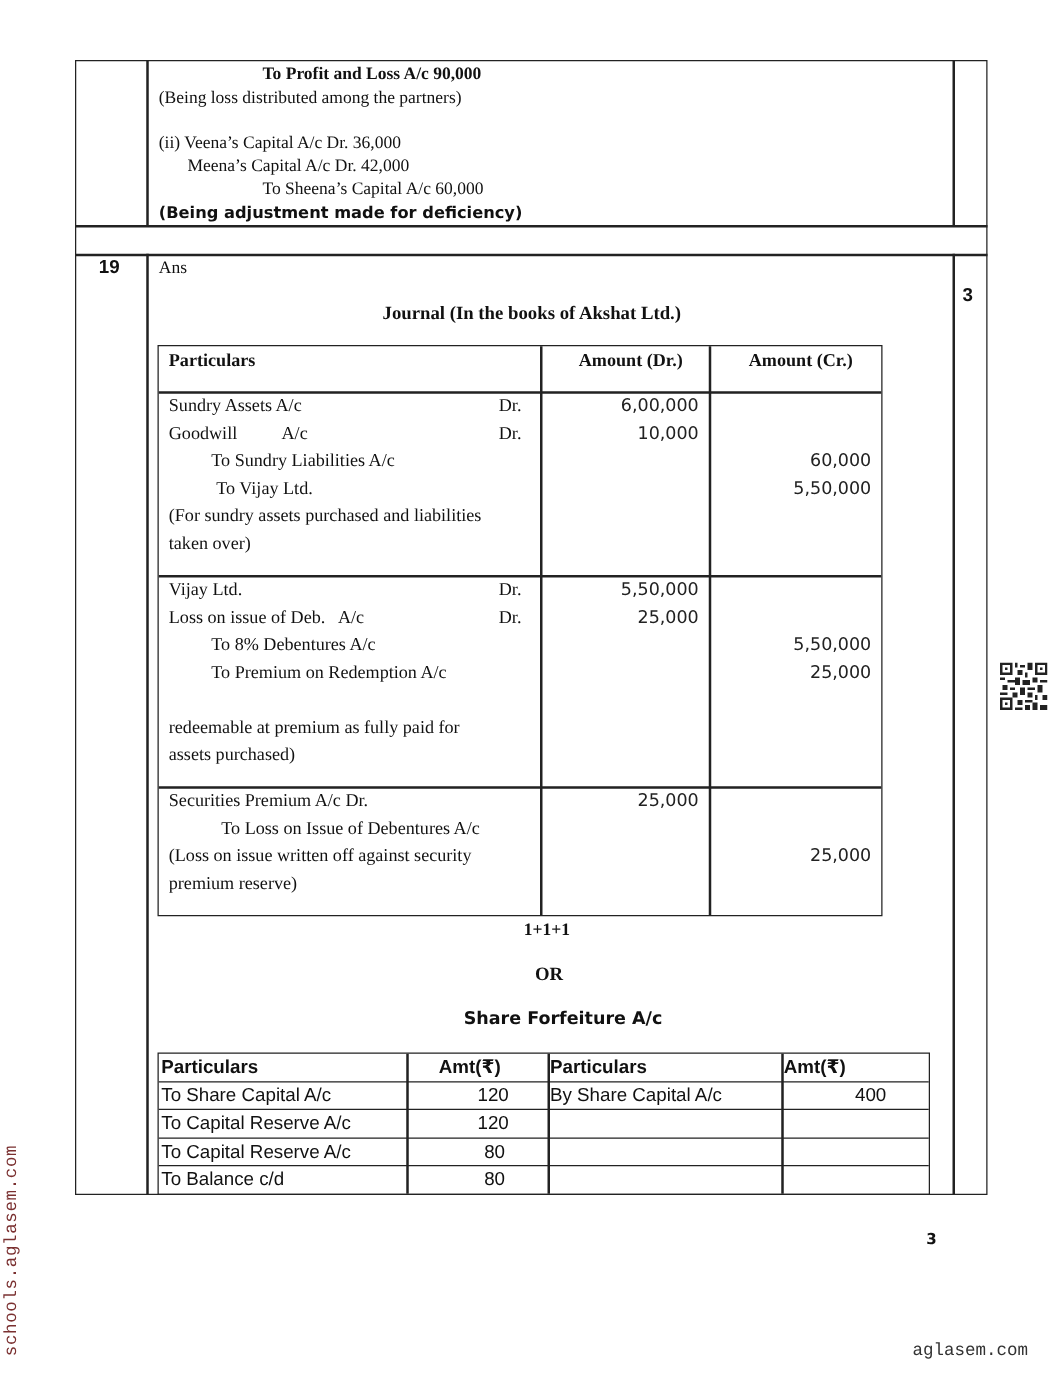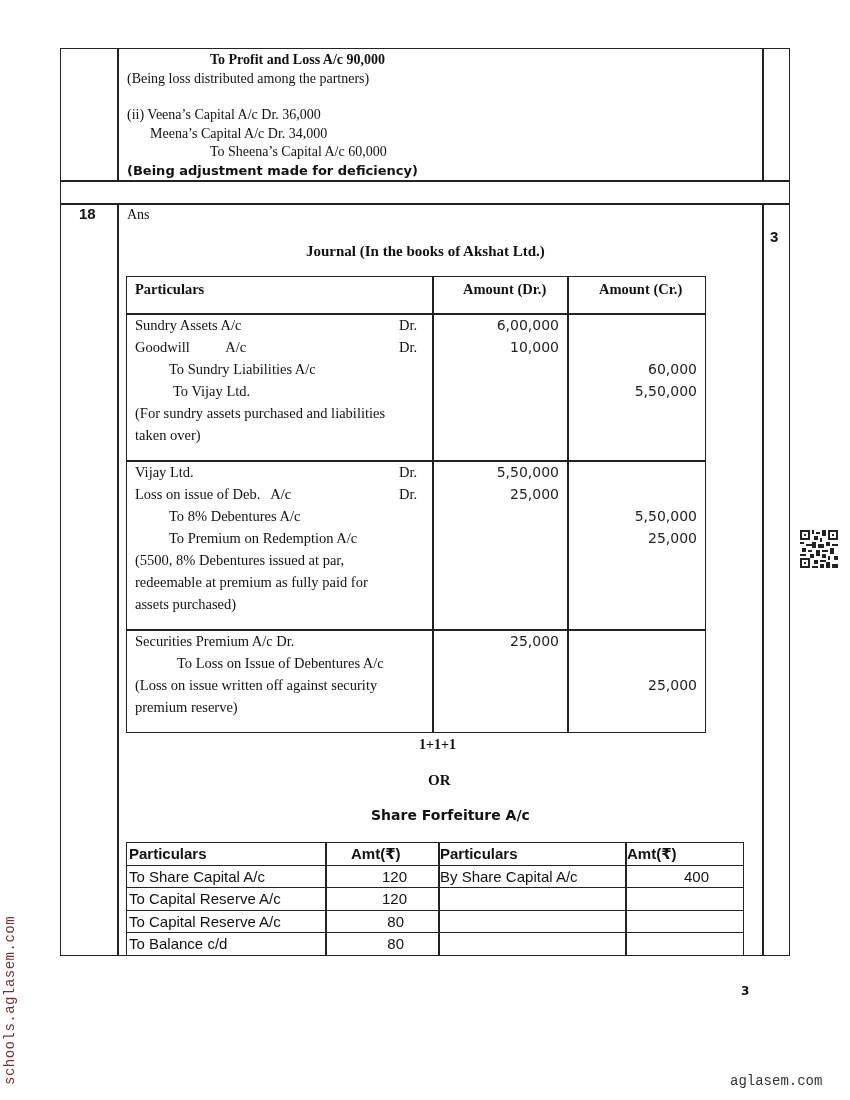--- a/index.html
+++ b/index.html
@@ -42,25 +42,25 @@
 <div class="line" style="left:117px; top:48px; width:1.5px; height:132px;"></div>
 <div class="line" style="left:762px; top:48px; width:1.5px; height:132px;"></div>
 <div class="line" style="left:60px; top:180px; width:730px; height:1.5px;"></div>
 <div class="line" style="left:60px; top:203px; width:730px; height:1.5px;"></div>
 <div class="line" style="left:117px; top:203px; width:1.5px; height:753px;"></div>
 <div class="line" style="left:762px; top:203px; width:1.5px; height:753px;"></div>
 
 <div class="txt serif" style="left:210px; top:51px;font-weight:bold;">To Profit and Loss A/c 90,000</div>
 <div class="txt serif" style="left:127px; top:70px;">(Being loss distributed among the partners)</div>
 <div class="txt serif" style="left:127px; top:106px;">(ii) Veena’s Capital A/c Dr. 36,000</div>
-<div class="txt serif" style="left:150px; top:125px;">Meena’s Capital A/c Dr. 34,000</div>
+<div class="txt serif" style="left:150px; top:125px;">Meena’s Capital A/c Dr. 42,000</div>
 <div class="txt serif" style="left:210px; top:143px;">To Sheena’s Capital A/c 60,000</div>
 <div class="txt cal txt-b" style="left:127px; top:162px; font-size:13px;">(Being adjustment made for deficiency)</div>
 
-<div class="txt sans txt-b" style="left:79px; top:205px; font-size:15px;">18</div>
+<div class="txt sans txt-b" style="left:79px; top:205px; font-size:15px;">19</div>
 <div class="txt serif" style="left:127px; top:206px;">Ans</div>
 <div class="txt sans txt-b" style="left:770px; top:228px; font-size:15px;">3</div>
 
 <div class="txt serif txt-b" style="left:306px; top:242px; font-size:15px;">Journal (In the books of Akshat Ltd.)</div>
 
 <div class="jt">
   <div class="jt-vline" style="left:305px;"></div>
   <div class="jt-vline" style="left:440px;"></div>
   <div class="jt-hline" style="top:36px;"></div>
   <div class="jt-hline" style="top:183px;"></div>
@@ -94,21 +94,20 @@
   <div class="jtxt" style="left:8px; top:206px;"><span style="white-space:pre;">Loss on issue of Deb.   A/c</span></div>
   <div class="jtxt" style="left:272px; top:206px;">Dr.</div>
   <div class="amt" style="right:146px; top:206px;">25,000</div>
 
   <div class="jtxt" style="left:42px; top:228px;">To 8% Debentures A/c</div>
   <div class="amt" style="right:8px; top:228px;">5,50,000</div>
 
   <div class="jtxt" style="left:42px; top:250px;">To Premium on Redemption A/c</div>
   <div class="amt" style="right:8px; top:250px;">25,000</div>
 
-  <div class="jtxt" style="left:8px; top:272px;">(5500, 8% Debentures issued at par,</div>
   <div class="jtxt" style="left:8px; top:294px;">redeemable at premium as fully paid for</div>
   <div class="jtxt" style="left:8px; top:316px;">assets purchased)</div>
 
   <div class="jtxt" style="left:8px; top:353px;">Securities Premium A/c Dr.</div>
   <div class="amt" style="right:146px; top:353px;">25,000</div>
 
   <div class="jtxt" style="left:50px; top:375px;">To Loss on Issue of Debentures A/c</div>
 
   <div class="jtxt" style="left:8px; top:397px;">(Loss on issue written off against security</div>
   <div class="amt" style="right:8px; top:397px;">25,000</div>

